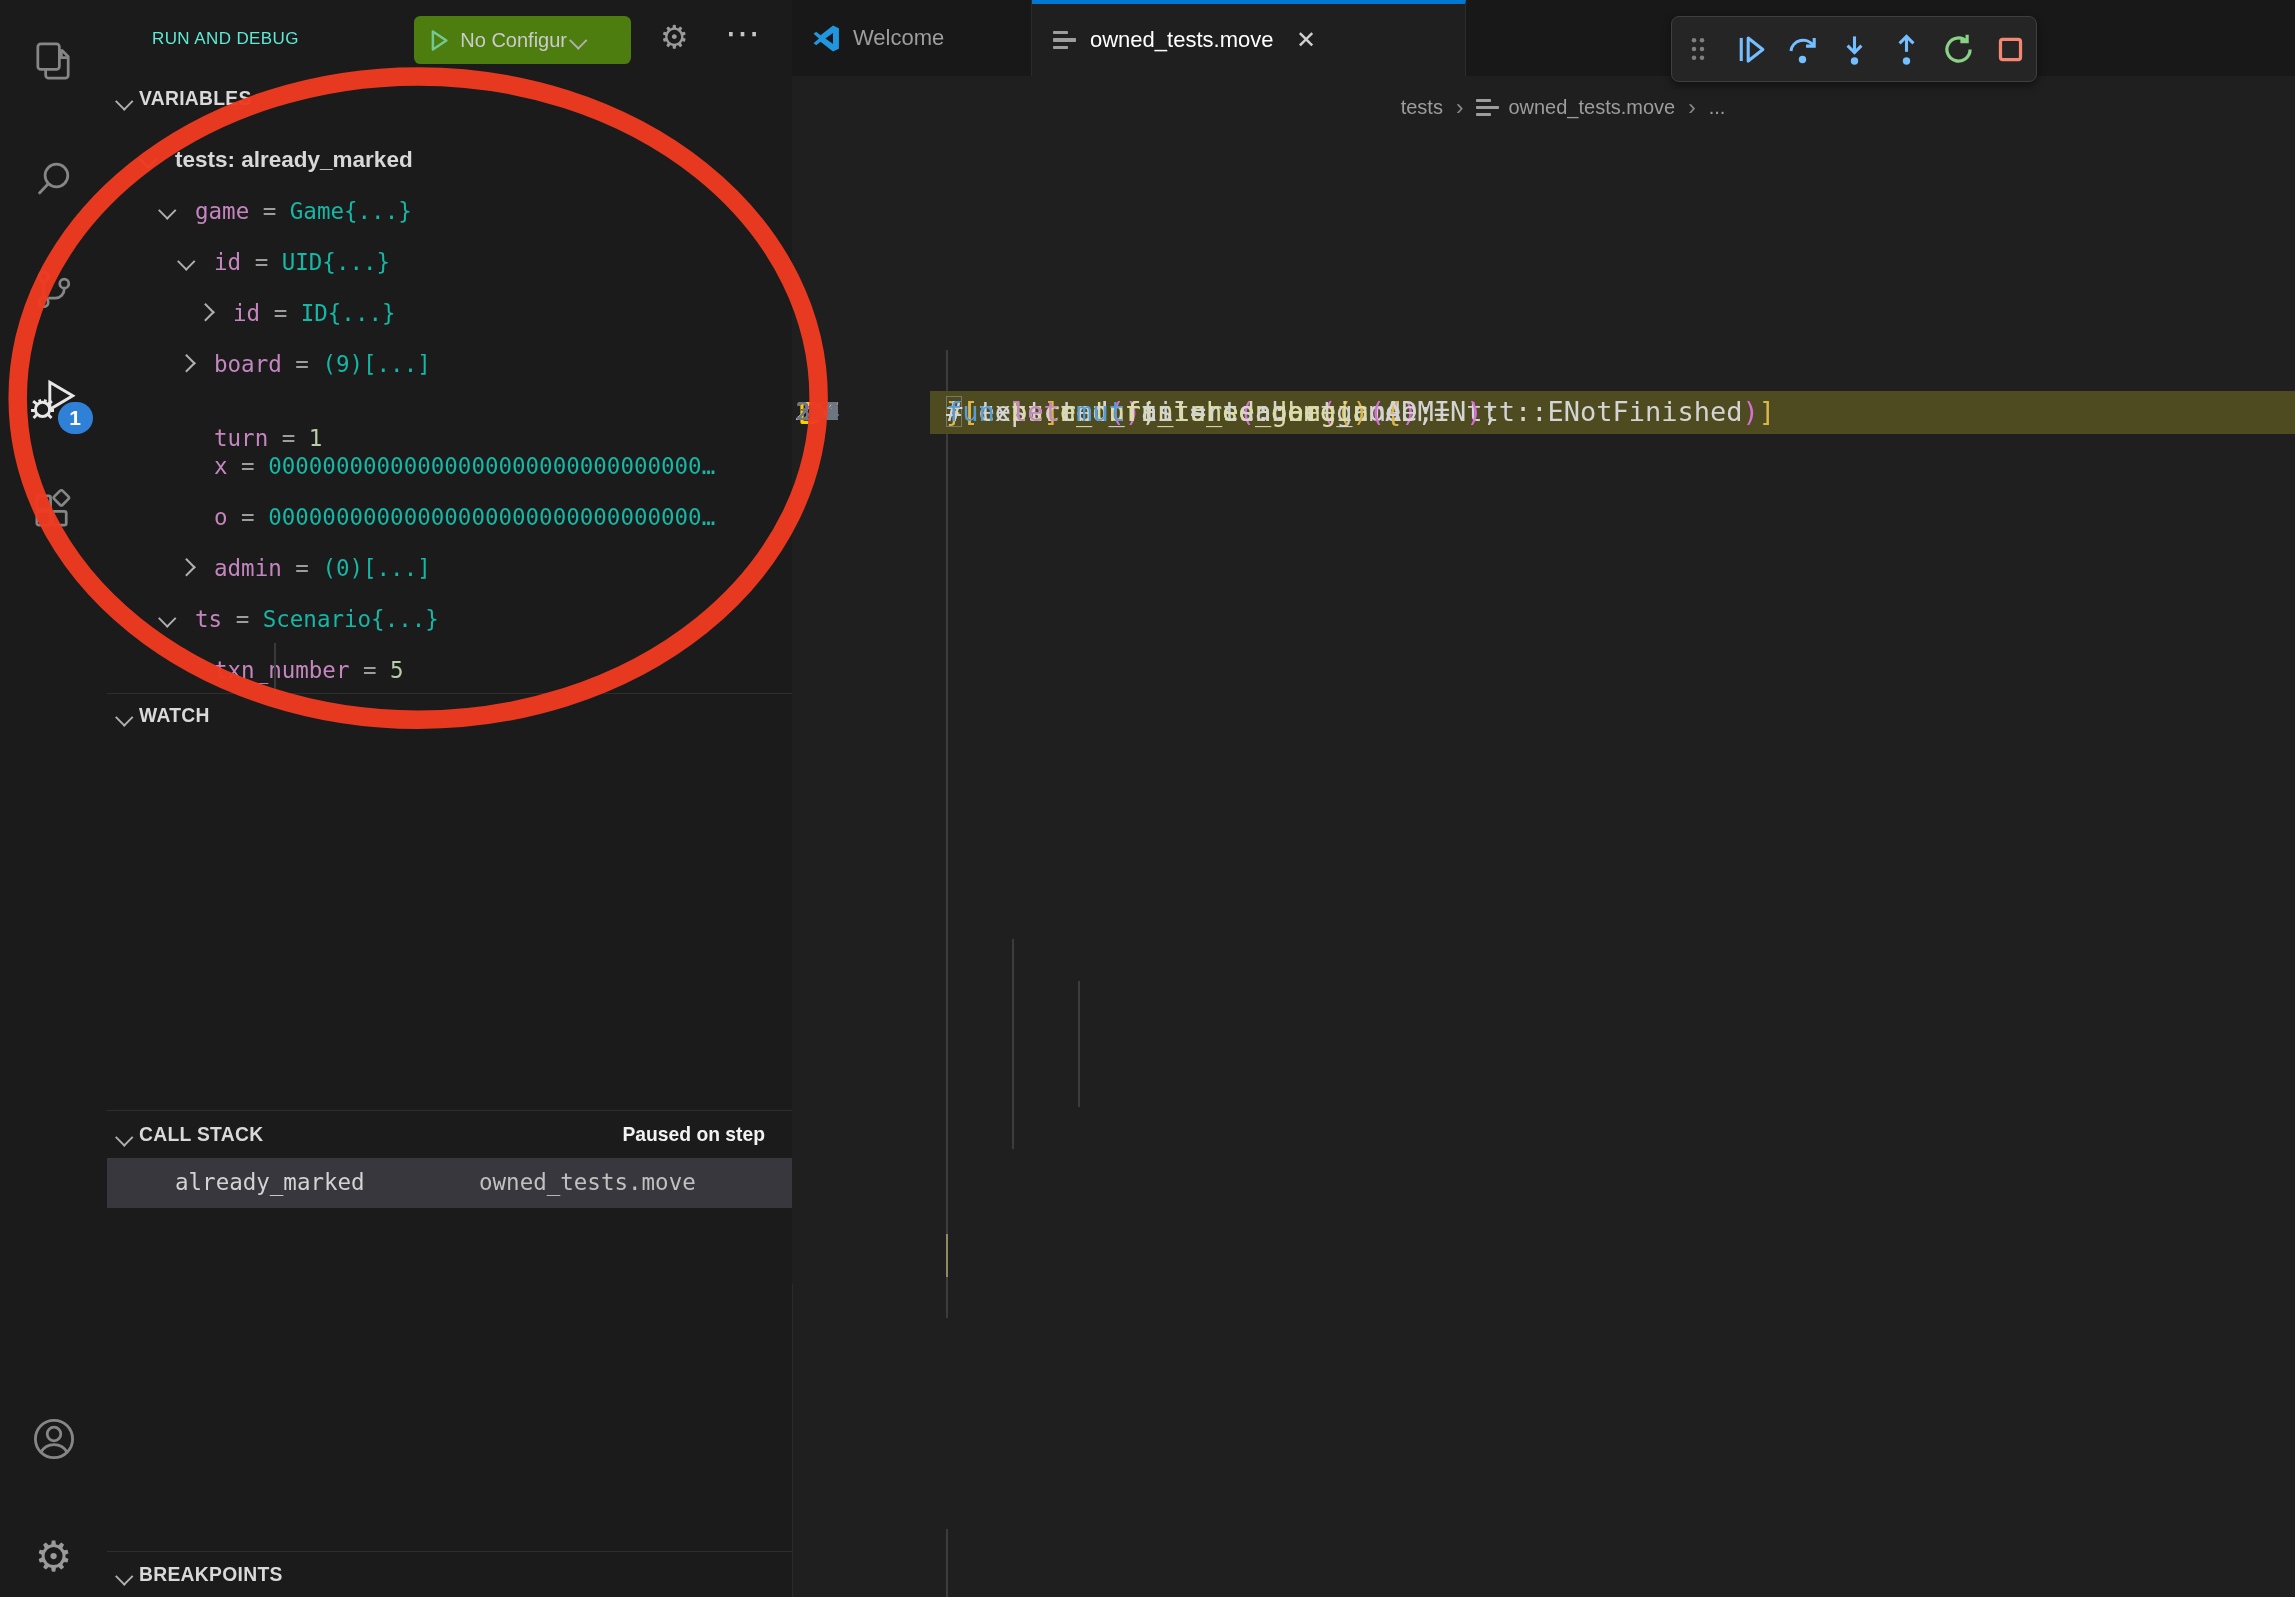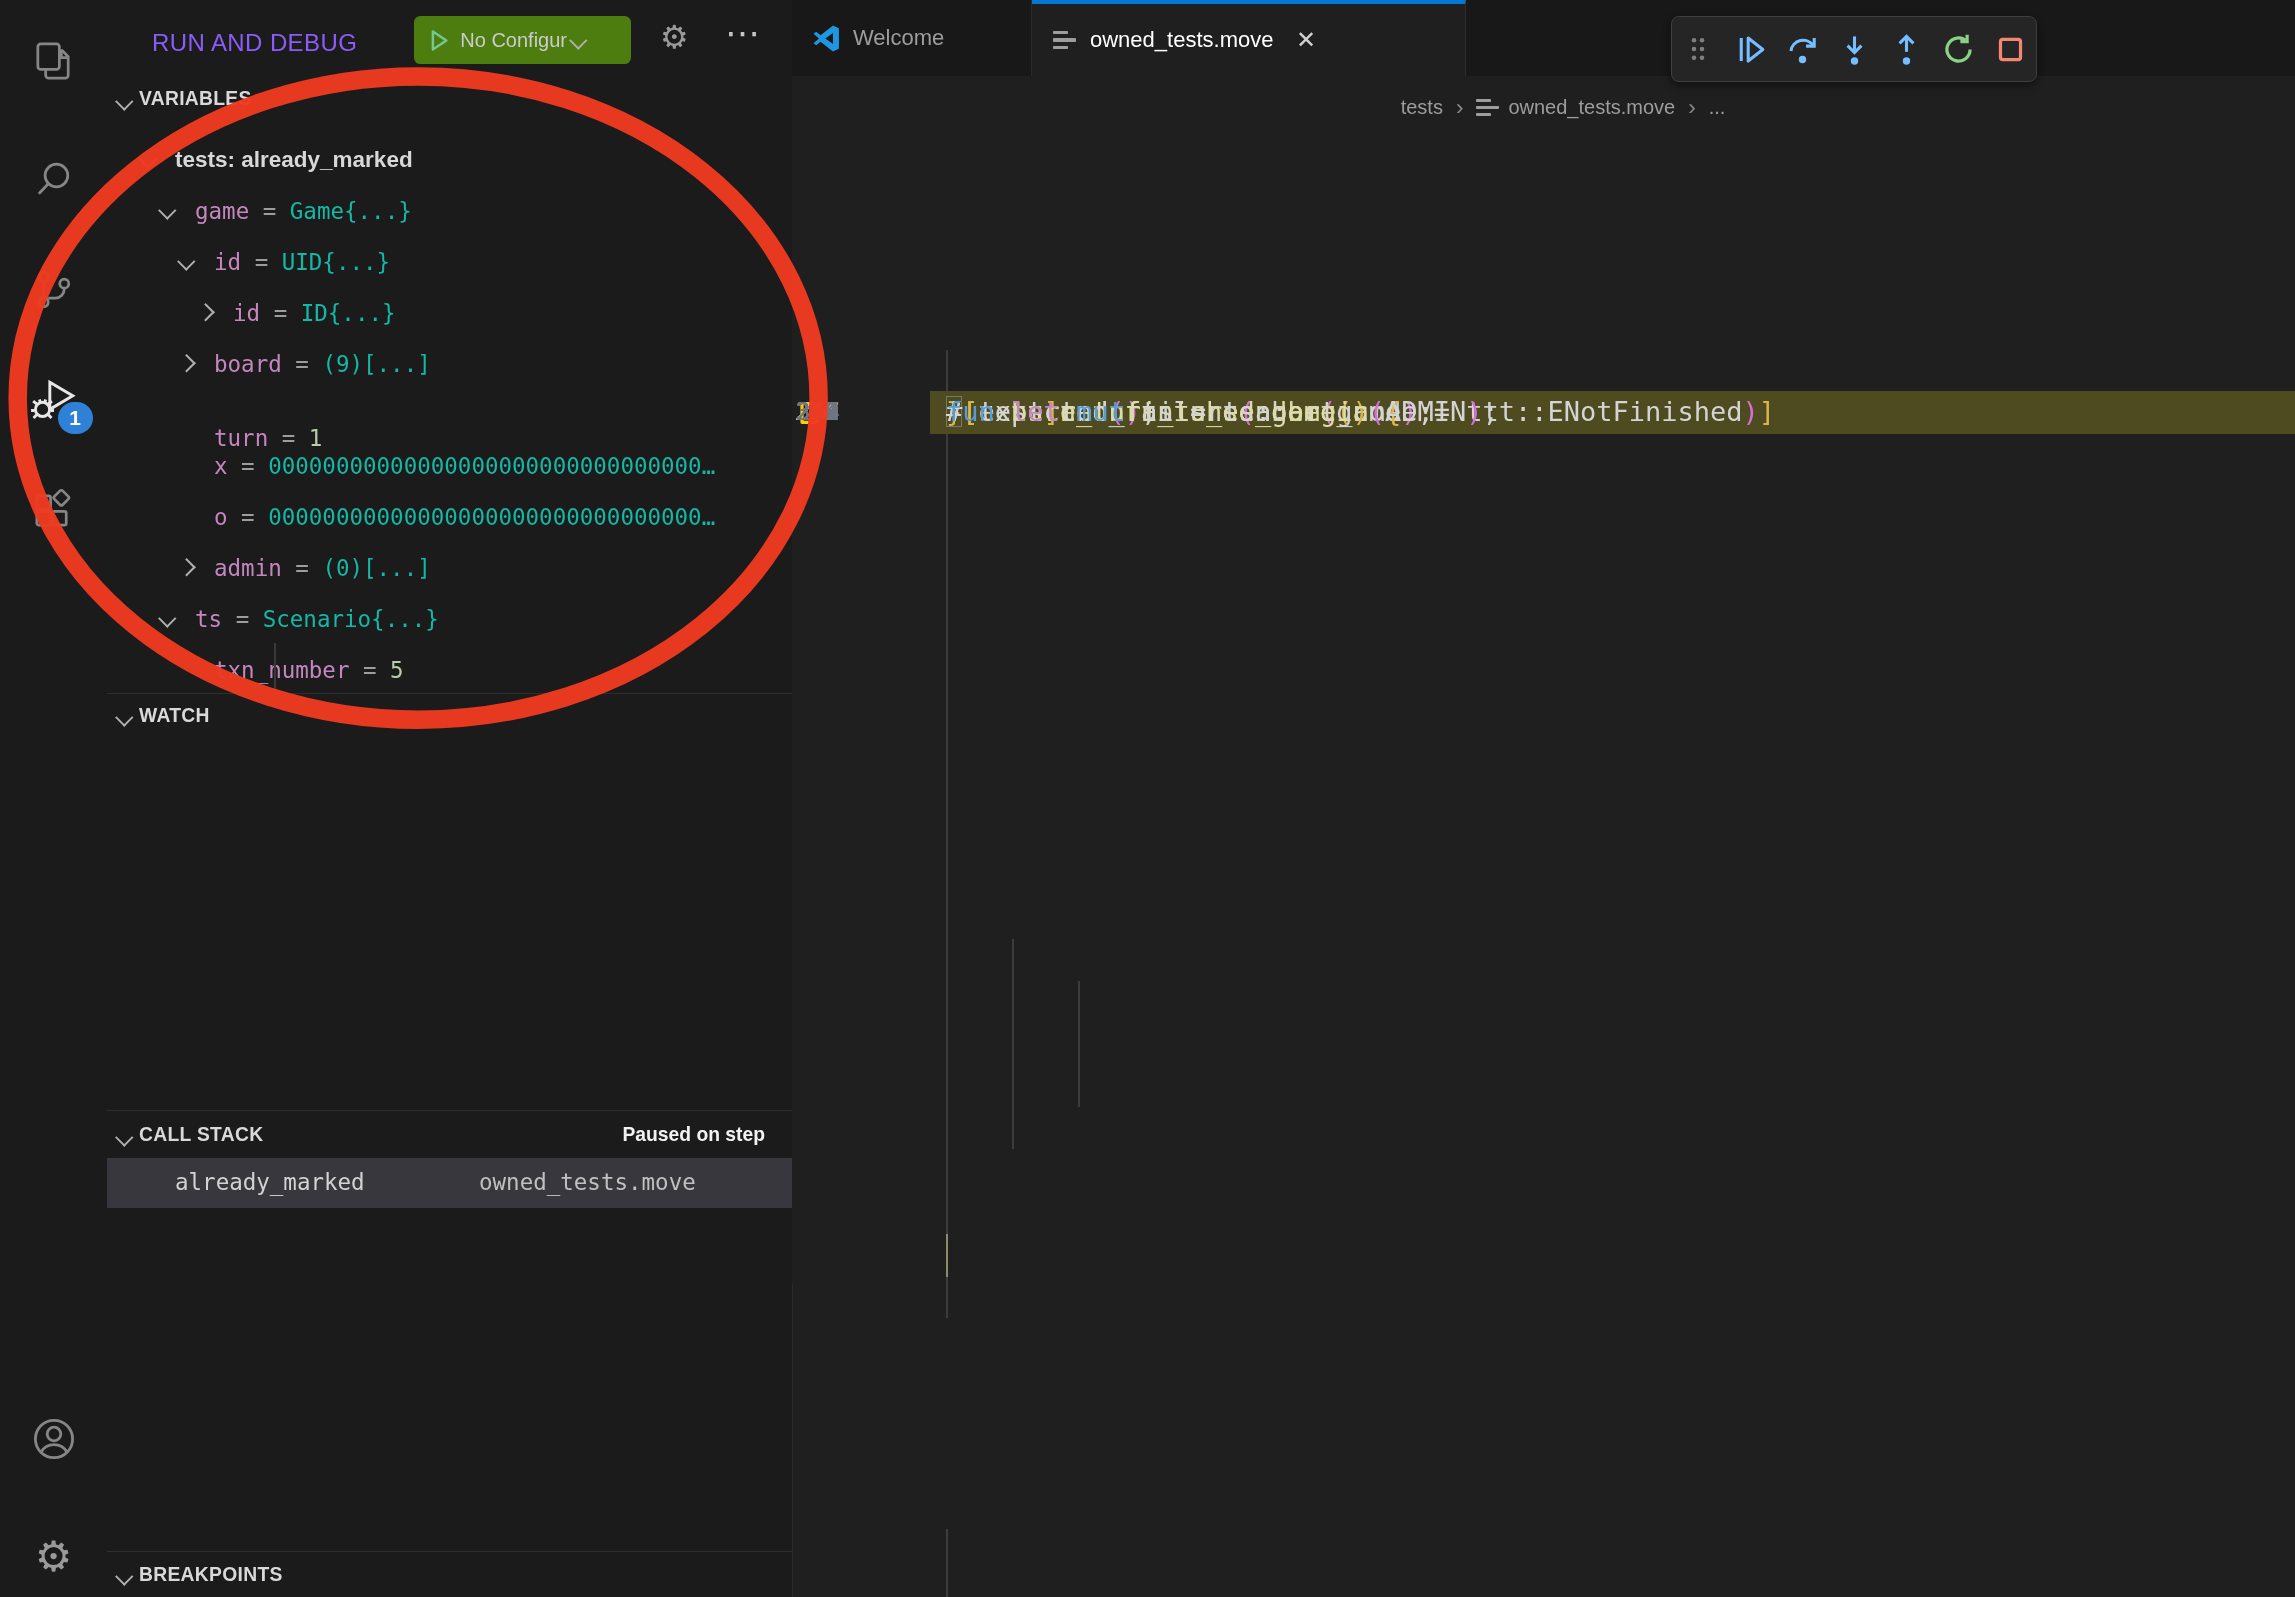--- a/index.html
+++ b/index.html
@@ -12,21 +12,21 @@
   .ab-icon{position:absolute;left:0;width:107px;height:88px;display:flex;align-items:center;justify-content:center;}
   .ab-icon svg{stroke:#868686;fill:none;stroke-width:1.4;}
   .ab-icon.active svg{stroke:#e7e7e7;}
   .badge{position:absolute;right:14.5px;bottom:9.7px;min-width:35px;height:32px;border-radius:17.7px;background:#2f81d7;
          color:#fff;font-size:21px;font-weight:bold;display:flex;align-items:center;justify-content:center;}
   .glyph-gear{font-family:"DejaVu Sans",sans-serif;font-size:42px;color:#9a9a9a;}
 
   
   #sidebar{position:absolute;left:107px;top:0;width:685px;height:1597px;background:#1b1b1b;border-right:0.8px solid #2b2b2b;}
   #sb-header{position:absolute;left:0;top:0;width:100%;height:80px;display:flex;align-items:center;}
-  #sb-title{position:absolute;left:45px;top:29px;font-size:24px;color:#8b5cf6;letter-spacing:0.4px;}
+  #sb-title{position:absolute;left:45px;top:29px;font-size:17px;color:#5eead4;letter-spacing:0.4px;}
   #config-pill{position:absolute;left:307px;top:16px;width:217px;height:48px;background:#4d7c0f;border-radius:6.4px;
                display:flex;align-items:center;overflow:hidden;}
   #config-pill .play{margin:0 8px 0 11.3px;}
   #config-label{font-size:20px;color:#cccccc;white-space:nowrap;}
   #config-chev{margin-left:4.8px;}
   #sb-gear{position:absolute;left:553px;top:17.7px;font-size:32px;}
   #sb-more{position:absolute;left:618px;top:13px;font-size:35px;color:#c5c5c5;}
 
   .section-label{font-size:19.3px;font-weight:bold;color:#d9d9d9;letter-spacing:0.3px;}
   .divider{position:absolute;left:0;width:685px;height:0.8px;background:#2e2e2e;}

